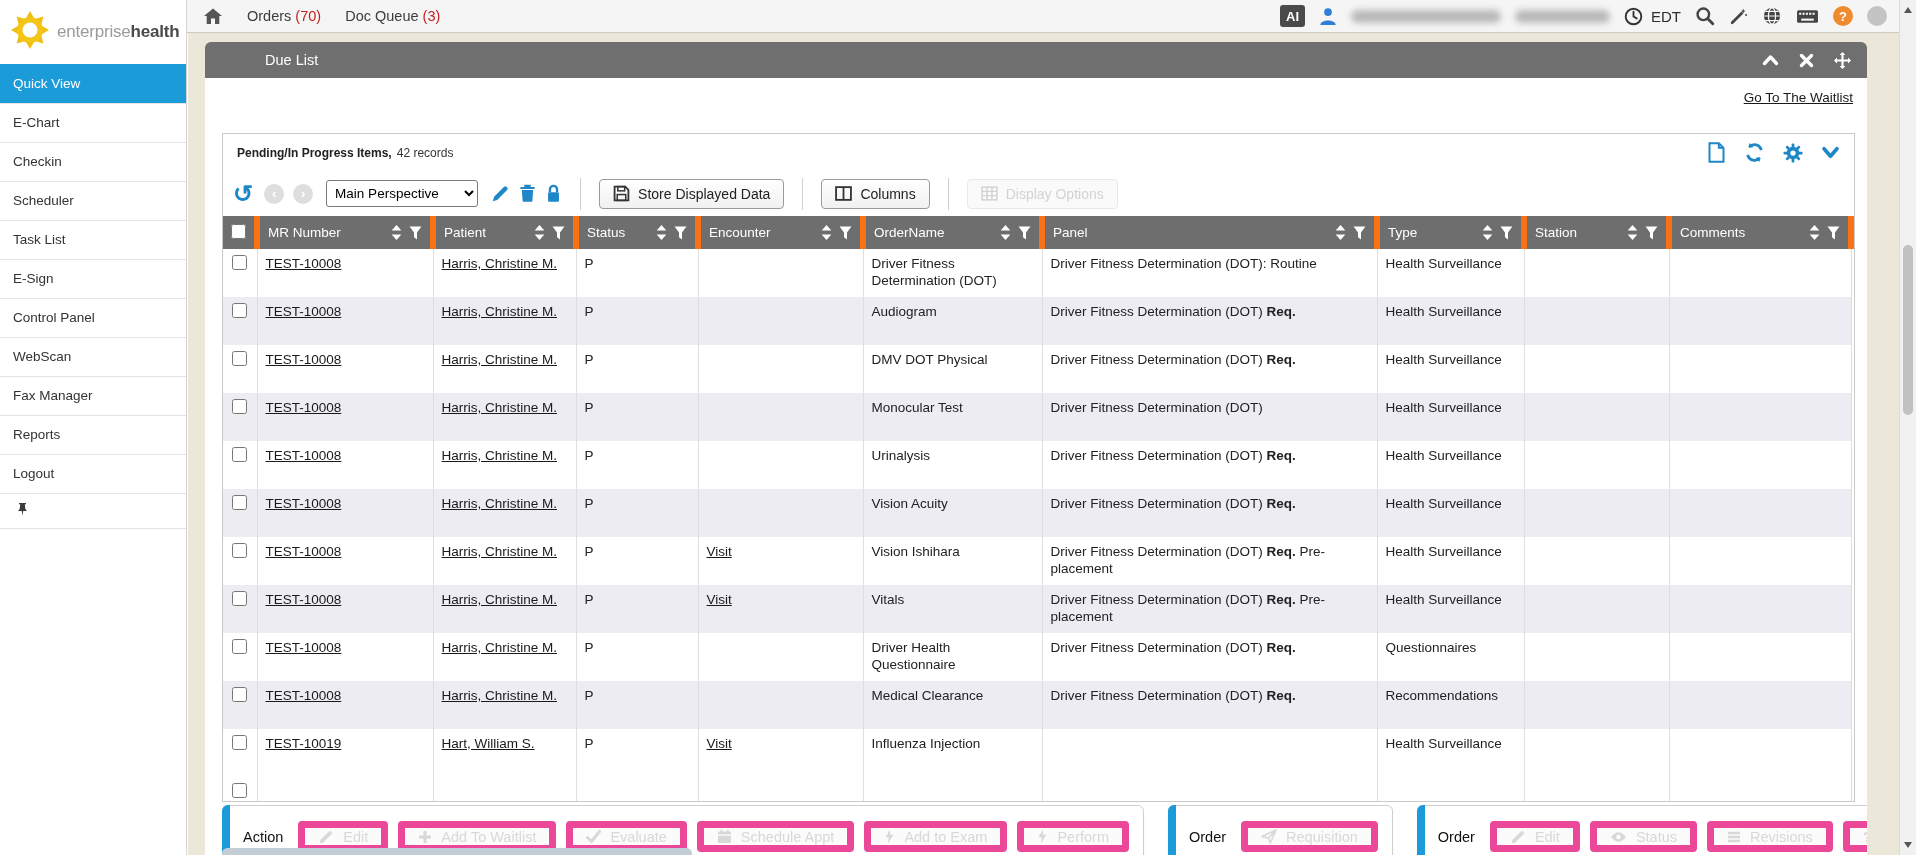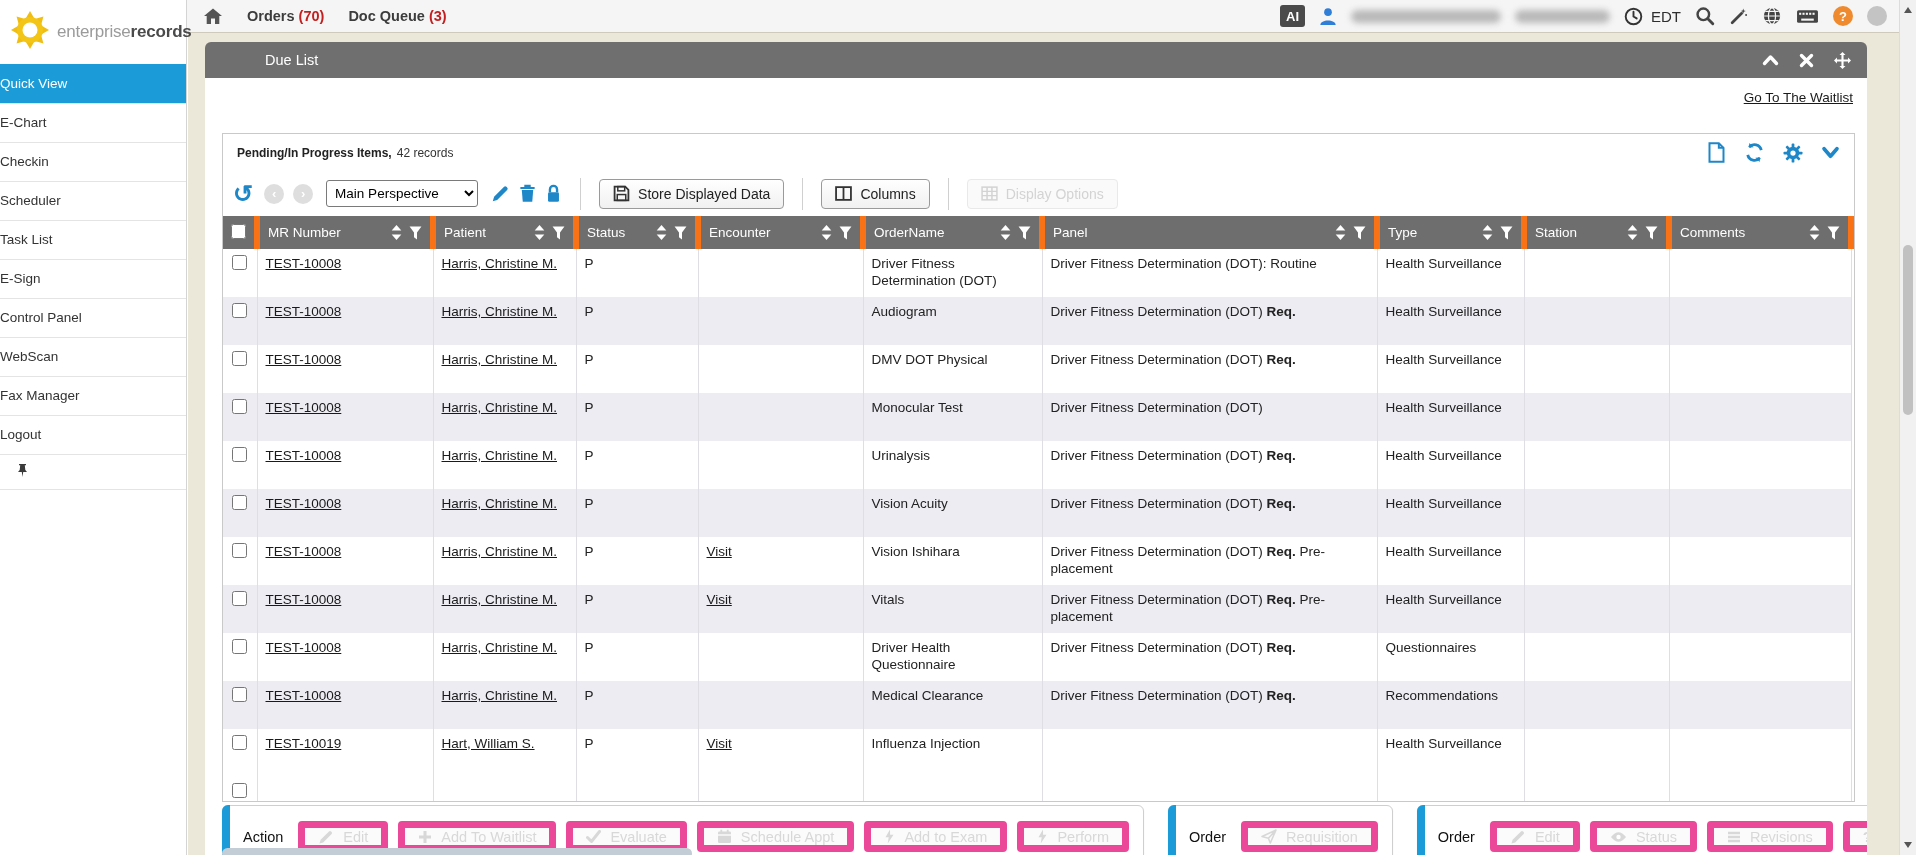--- a/index.html
+++ b/index.html
@@ -2,40 +2,40 @@
 <html><head>
 <meta charset="utf-8">
 <style>
   html,body{margin:0;padding:0;}
   .app{position:relative;width:1916px;height:855px;overflow:hidden;background:#fff;
        font-family:"Liberation Sans",sans-serif;-webkit-font-smoothing:antialiased;}
 
   
   .topbar{position:absolute;left:187px;top:0;width:1712px;height:33px;background:#f5f5f5;
           border-bottom:1px solid #cfcabb;display:flex;align-items:center;box-sizing:border-box;}
-  .topbar-left{display:flex;align-items:center;gap:24px;padding-left:16px;font-weight:bold;}
+  .topbar-left{display:flex;align-items:center;gap:24px;padding-left:16px;}
   .navitem{font-size:14.5px;color:#3c3c3c;cursor:pointer;}
   .navitem .count{color:#c22020;}
   .topbar-right{margin-left:auto;display:flex;align-items:center;gap:14px;padding-right:12px;}
   .ai-badge{width:25px;height:22px;background:#4a4a4a;color:#fff;border-radius:3px;
             font-size:13px;font-weight:bold;display:flex;align-items:center;justify-content:center;}
   .blurblock{height:13px;background:#b9b9b9;border-radius:7px;filter:blur(3px);}
   .b1{width:150px;} .b2{width:95px;}
   .tz{font-size:15px;color:#2e2e2e;margin-left:-6px;}
   .help-circle{width:20px;height:20px;border-radius:50%;background:#ef8b2e;color:#fff;
                font-size:13px;font-weight:bold;display:flex;align-items:center;justify-content:center;}
   .avatar-circle{width:20px;height:20px;border-radius:50%;background:#c4c4c4;}
 
   
   .sidebar{position:absolute;left:0;top:0;width:187px;height:855px;background:#fff;
            border-right:1px solid #d4d4d4;z-index:3;box-sizing:border-box;}
   .logo-row{height:64px;display:flex;align-items:center;gap:7px;padding-left:10px;}
   .brand{font-size:17px;letter-spacing:-0.2px;}
   .brand .lt{color:#9b9b9b;} .brand .bd{color:#4a4a4a;font-weight:bold;}
-  .side-item{height:38px;line-height:38px;border-top:1px solid #e4e4e4;
+  .side-item{height:38px;line-height:38px;padding-left:13px;border-top:1px solid #e4e4e4;
              font-size:13.5px;color:#333;cursor:pointer;}
   .side-item.selected{background:#1b9cd9;color:#fff;border-top-color:#1b9cd9;}
   .side-item:last-of-type{border-bottom:1px solid #e4e4e4;}
   .pin-row{height:34px;display:flex;align-items:center;padding-left:17px;border-bottom:1px solid #e4e4e4;cursor:pointer;}
 
   
   .pagebg{position:absolute;left:188px;top:33px;width:1711px;height:822px;background:#ece8d9;}
 
   
   .due-bar{position:absolute;left:205px;top:42px;width:1662px;height:36px;background:#6f6f6f;
@@ -122,32 +122,33 @@
             <path d="M20 1 L24 8 L16 8 Z" transform="rotate(135 20 20)"></path>
             <path d="M20 1 L24 8 L16 8 Z" transform="rotate(180 20 20)"></path>
             <path d="M20 1 L24 8 L16 8 Z" transform="rotate(225 20 20)"></path>
             <path d="M20 1 L24 8 L16 8 Z" transform="rotate(270 20 20)"></path>
             <path d="M20 1 L24 8 L16 8 Z" transform="rotate(315 20 20)"></path>
             <circle cx="20" cy="20" r="13" fill="#f3c516"></circle>
             <circle cx="20" cy="20" r="7.5" fill="#fff"></circle>
           </g>
         </svg>
       </span>
-      <span class="brand"><span class="lt">enterprise</span><span class="bd">records</span></span>
+      <span class="brand"><span class="lt">enterprise</span><span class="bd">health</span></span>
     </div>
     <div id="sidebar-items">
         <div class="side-item selected">Quick View</div>
         <div class="side-item">E-Chart</div>
         <div class="side-item">Checkin</div>
         <div class="side-item">Scheduler</div>
         <div class="side-item">Task List</div>
         <div class="side-item">E-Sign</div>
         <div class="side-item">Control Panel</div>
         <div class="side-item">WebScan</div>
         <div class="side-item">Fax Manager</div>
+        <div class="side-item">Reports</div>
         <div class="side-item">Logout</div>
       </div>
     <div class="pin-row">
       <span>
         <svg width="11" height="15" viewBox="0 0 11 15">
             <path d="M2 1 H9 V2.2 H7.8 L8.3 7 L10 9 H6.2 L5.5 14 L4.8 9 H1 L2.7 7 L3.2 2.2 H2 Z" fill="#3a3a3a"></path>
           </svg>
       </span>
     </div>
   </aside>

